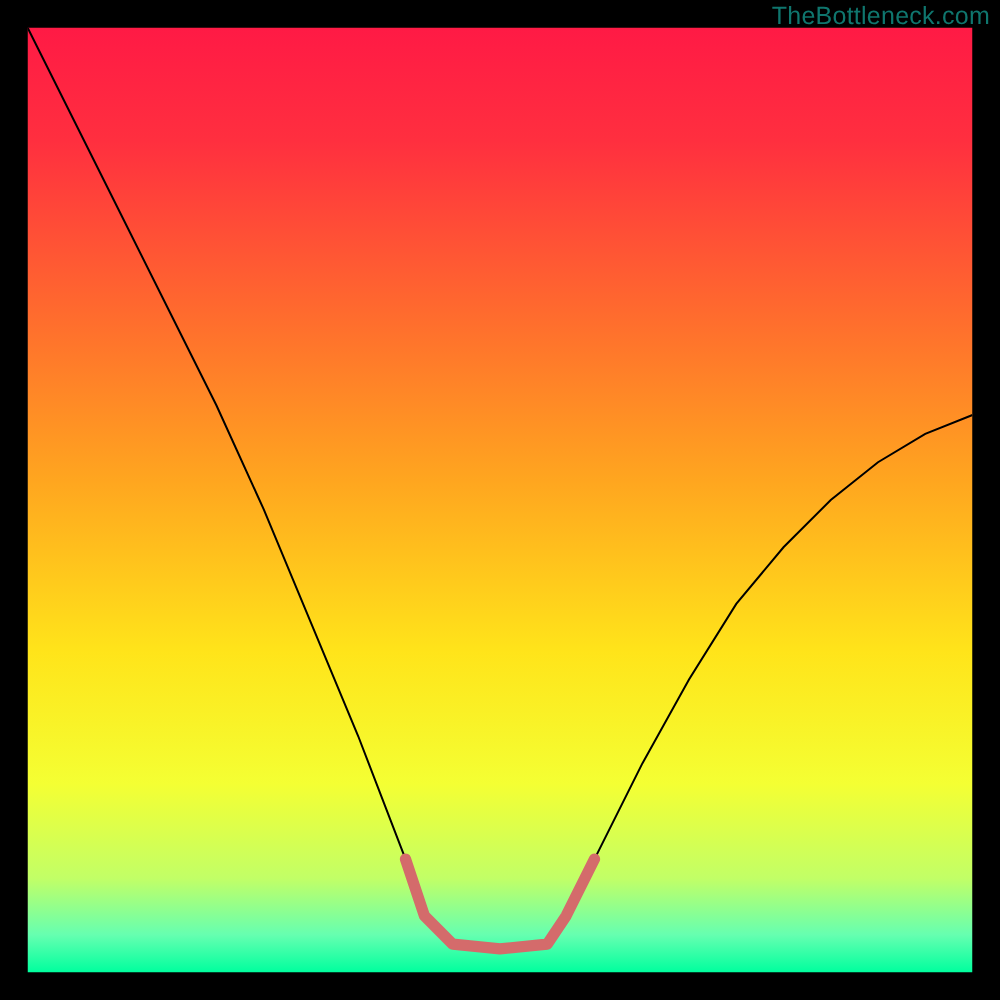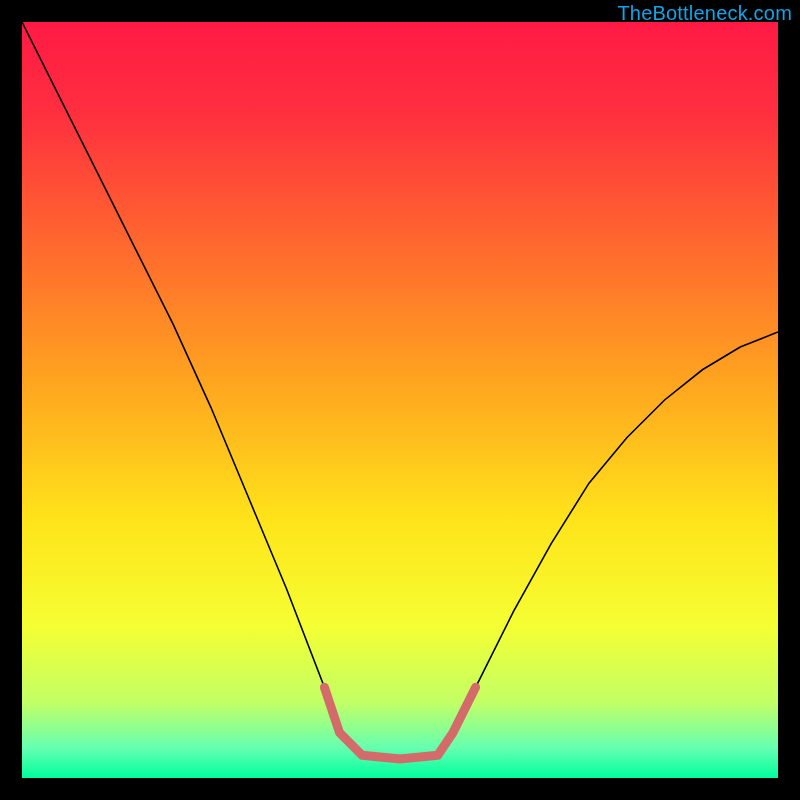--- a/index.html
+++ b/index.html
@@ -21,21 +21,21 @@
     position: absolute;
     left: 22px;
     top: 22px;
     width: 756px;
     height: 756px;
   }
   .attribution {
     position: absolute;
     top: 2px;
     right: 8px;
-    color: #0ea5e9;
+    color: #0f766e;
     font-size: 20px;
     font-weight: 500;
     letter-spacing: 0.2px;
     user-select: none;
   }
 </style>
 </head>
 <body>
 
 <div class="frame">

